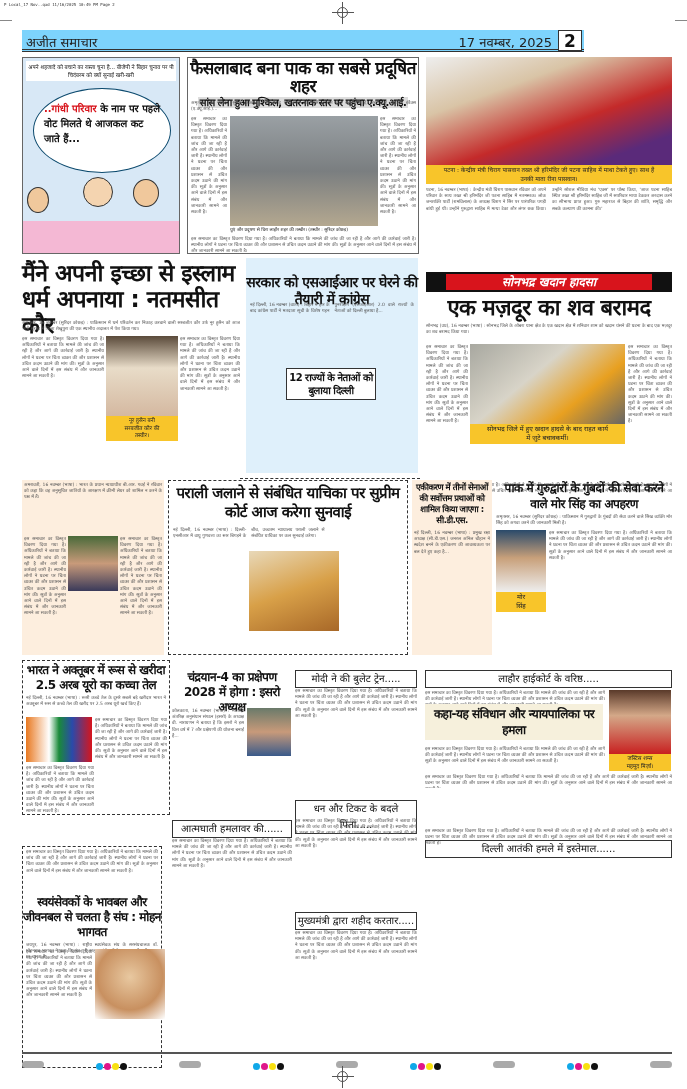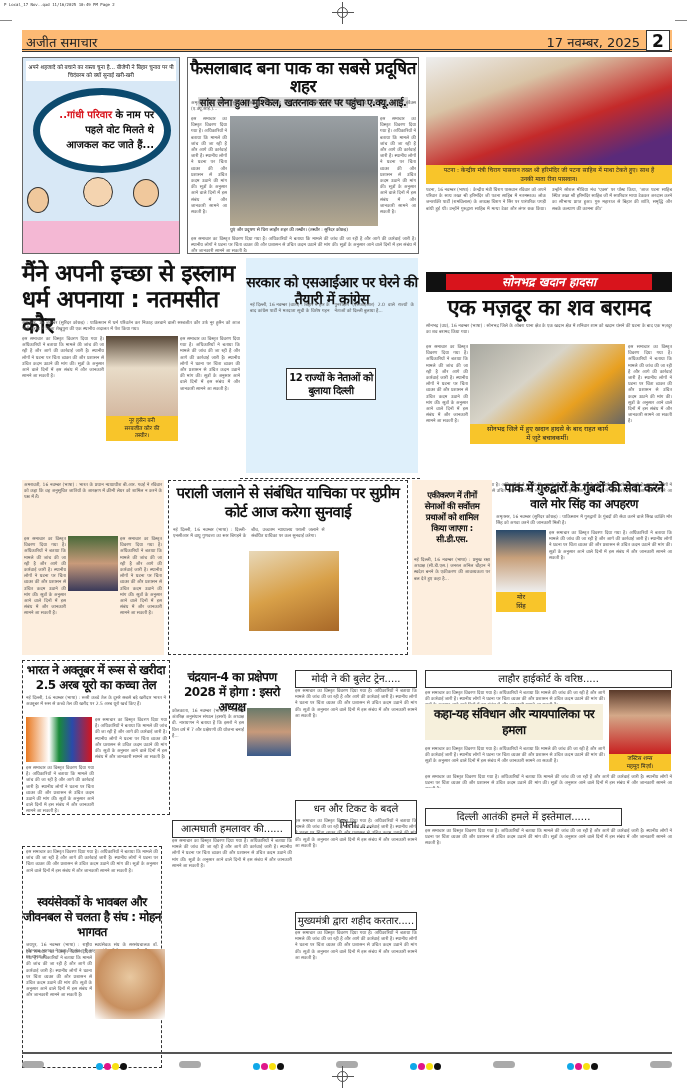--- a/index.html
+++ b/index.html
@@ -1,20 +1,20 @@
 <!DOCTYPE html>
 <html><head>
 <meta charset="utf-8">
 <style>
 *{box-sizing:border-box;margin:0;padding:0}
 body{width:687px;height:1089px;background:#fff;font-family:"DejaVu Sans",sans-serif;position:relative;overflow:hidden;color:#111}
 .abs{position:absolute}
 .slug{left:4px;top:2px;font-size:4px;color:#333;font-family:"DejaVu Sans Mono",monospace}
 .crop{background:#888}
-.mast{left:22px;top:30px;width:650px;height:22px;background:#fdba74;border-bottom:3px double #333}
+.mast{left:22px;top:30px;width:562px;height:22px;background:#7dd3fc;border-bottom:3px double #333}
 .mast .paper{position:absolute;left:4px;top:3px;font-size:13px;color:#222}
 .mast .date{position:absolute;right:32px;top:3px;font-size:13px;color:#222}
 .mast .pg{position:absolute;right:2px;top:0;width:24px;height:21px;border:1px solid #333;background:#fff;font-size:17px;font-weight:bold;text-align:center;line-height:20px}
 .box{border:1px solid #666}
 .dash{border:1px dashed #333}
 .txt{font-size:4.5px;line-height:6.2px;color:#555;text-align:justify;overflow:hidden}
 .hl{font-family:"DejaVu Sans",sans-serif;font-weight:bold;color:#111;text-align:center;line-height:1.05;letter-spacing:-0.5px}
 .photo{background:linear-gradient(135deg,#8a7a6a,#c9b9a8 40%,#6a5a4a)}
 .cap{background:#f8c52a;color:#222;font-size:6.5px;text-align:center;line-height:9px;padding:1px 16px}
 .sub{border:1px solid #333;text-align:center;font-size:10px;line-height:16px;color:#111;background:#fff}
@@ -34,21 +34,21 @@
   </div>
 
 <div class="abs mast">
   <span class="paper">अजीत समाचार</span>
   <span class="date">17 नवम्बर, 2025</span>
   <span class="pg">2</span>
 </div>
 
 <div class="abs box" style="left:22px;top:57px;width:158px;height:197px;background:#d8e8f6">
   <div style="margin:3px;background:#fff;font-size:5.5px;line-height:8px;padding:2px;text-align:center">अपने शहजादे को बचाने का रास्ता चुना है... बीजेपी ने बिहार चुनाव पर पी चिदंबरम को क्यों सुनाई खरी-खरी</div>
-  <div style="position:absolute;left:10px;top:30px;width:138px;height:85px;background:#fff;border:7px solid #0c4a6e;border-radius:50%;padding:12px 10px;text-align:right;font-size:10px;line-height:15px;font-weight:bold">
+  <div style="position:absolute;left:10px;top:30px;width:138px;height:85px;background:#fff;border:1px solid #0c4a6e;border-radius:50%;padding:12px 10px;text-align:left;font-size:10px;line-height:15px;font-weight:bold">
     <span style="color:#d8141c">..गांधी परिवार</span>
     <span>के नाम पर पहले वोट मिलते थे आजकल कट जाते हैं...</span>
   </div>
   <div style="position:absolute;left:0;bottom:0;width:156px;height:80px;background:linear-gradient(180deg,#d8e8f6 0,#d8e8f6 60%,#f4b8d4 60%)">
     <div style="position:absolute;left:60px;top:4px;width:30px;height:30px;border-radius:50%;background:#f4d4b0;border:1px solid #333"></div>
     <div style="position:absolute;left:110px;top:6px;width:26px;height:28px;border-radius:50%;background:#f0c89c;border:1px solid #333"></div>
     <div style="position:absolute;left:4px;top:14px;width:22px;height:26px;border-radius:50%;background:#f0c89c;border:1px solid #333"></div>
   </div>
 </div>
 
@@ -106,21 +106,21 @@
   <div class="txt abs" style="left:98px;top:56px;width:42px;height:115px">इस समाचार का विस्तृत विवरण दिया गया है। अधिकारियों ने बताया कि मामले की जांच की जा रही है और आगे की कार्रवाई जारी है। स्थानीय लोगों ने घटना पर चिंता व्यक्त की और प्रशासन से उचित कदम उठाने की मांग की। सूत्रों के अनुसार आने वाले दिनों में इस संबंध में और जानकारी सामने आ सकती है।</div>
 </div>
 
 <div class="abs dash" style="left:168px;top:480px;width:240px;height:175px">
   <div class="hl" style="font-size:15px;line-height:19px;margin-top:3px">पराली जलाने से संबंधित याचिका पर सुप्रीम कोर्ट आज करेगा सुनवाई</div>
   <div class="txt abs" style="left:4px;top:46px;width:230px;height:124px;columns:3;column-gap:5px">नई दिल्ली, 16 नवम्बर (भाषा) : दिल्ली-एनसीआर में वायु गुणवत्ता का स्तर बिगड़ने के बीच, उच्चतम न्यायालय पराली जलाने से संबंधित याचिका पर कल सुनवाई करेगा।</div>
   <div class="abs photo" style="left:80px;top:70px;width:90px;height:80px;background:linear-gradient(160deg,#e8d8b8,#d8a048 50%,#a86828)"></div>
 </div>
 
 <div class="abs" style="left:412px;top:480px;width:80px;height:175px;background:#fdeede">
-  <div class="hl" style="font-size:8.5px;line-height:11px;padding:10px">एकीकरण में तीनों सेनाओं की सर्वोत्तम प्रथाओं को शामिल किया जाएगा : सी.डी.एस.</div>
+  <div class="hl" style="font-size:8.5px;line-height:11px;padding:2px">एकीकरण में तीनों सेनाओं की सर्वोत्तम प्रथाओं को शामिल किया जाएगा : सी.डी.एस.</div>
   <div class="txt" style="padding:2px;height:125px">नई दिल्ली, 16 नवम्बर (भाषा) : प्रमुख रक्षा अध्यक्ष (सी.डी.एस.) जनरल अनिल चौहान ने स्वदेश बनने के एकीकरण की आवश्यकता पर बल देते हुए कहा है...</div>
 </div>
 
 <div class="abs" style="left:496px;top:480px;width:176px;height:175px">
   <div class="hl" style="font-size:12px;line-height:16px">पाक में गुरुद्वारों के गुंबदों की सेवा करने वाले मोर सिंह का अपहरण</div>
   <div class="txt" style="margin-top:2px;height:12px">अमृतसर, 16 नवम्बर (सुरिंदर कोछड़) : पाकिस्तान में गुरुद्वारों के गुंबदों की सेवा करने वाले सिख व्यक्ति मोर सिंह को अगवा करने की जानकारी मिली है।</div>
   <div class="abs photo" style="left:0;top:50px;width:50px;height:62px;background:linear-gradient(180deg,#2a4a6a,#c8a07a 45%,#eee)"></div>
   <div class="abs cap" style="left:0;top:112px;width:50px">मोर सिंह</div>
   <div class="txt abs" style="left:53px;top:50px;width:123px;height:122px">इस समाचार का विस्तृत विवरण दिया गया है। अधिकारियों ने बताया कि मामले की जांच की जा रही है और आगे की कार्रवाई जारी है। स्थानीय लोगों ने घटना पर चिंता व्यक्त की और प्रशासन से उचित कदम उठाने की मांग की। सूत्रों के अनुसार आने वाले दिनों में इस संबंध में और जानकारी सामने आ सकती है।</div>
 </div>
@@ -147,21 +147,21 @@
   <div class="txt" style="width:180px;height:14px">इस समाचार का विस्तृत विवरण दिया गया है। अधिकारियों ने बताया कि मामले की जांच की जा रही है और आगे की कार्रवाई जारी है। स्थानीय लोगों ने घटना पर चिंता व्यक्त की और प्रशासन से उचित कदम उठाने की मांग की। सूत्रों के अनुसार आने वाले दिनों में इस संबंध में और जानकारी सामने आ सकती है।</div>
   <div class="hl" style="width:178px;background:#f6f0dc;font-size:12px;line-height:16px;padding:2px">कहा-यह संविधान और न्यायपालिका पर हमला</div>
   <div class="abs photo" style="left:184px;top:0;width:62px;height:64px;background:linear-gradient(180deg,#5a3a2a,#d4a888 40%,#c82020)"></div>
   <div class="abs cap" style="left:184px;top:64px;width:62px;font-size:5.5px;line-height:7.5px">जस्टिस शम्स महमूद मिर्ज़ा।</div>
   <div class="txt abs" style="left:0;top:56px;width:180px;height:26px">इस समाचार का विस्तृत विवरण दिया गया है। अधिकारियों ने बताया कि मामले की जांच की जा रही है और आगे की कार्रवाई जारी है। स्थानीय लोगों ने घटना पर चिंता व्यक्त की और प्रशासन से उचित कदम उठाने की मांग की। सूत्रों के अनुसार आने वाले दिनों में इस संबंध में और जानकारी सामने आ सकती है।</div>
   <div class="txt abs" style="left:0;top:84px;width:247px;height:14px">इस समाचार का विस्तृत विवरण दिया गया है। अधिकारियों ने बताया कि मामले की जांच की जा रही है और आगे की कार्रवाई जारी है। स्थानीय लोगों ने घटना पर चिंता व्यक्त की और प्रशासन से उचित कदम उठाने की मांग की। सूत्रों के अनुसार आने वाले दिनों में इस संबंध में और जानकारी सामने आ सकती है।</div>
 </div>
 
 <div class="abs sub" style="left:295px;top:800px;width:122px">धन और टिकट के बदले पिता.....</div>
 <div class="abs sub" style="left:172px;top:820px;width:120px">आत्मघाती हमलावर की......</div>
-<div class="abs sub" style="left:425px;top:808px;width:197px">दिल्ली आतंकी हमले में इस्तेमाल......</div>
+<div class="abs sub" style="left:425px;top:840px;width:247px">दिल्ली आतंकी हमले में इस्तेमाल......</div>
 
 <div class="txt abs" style="left:172px;top:838px;width:120px;height:200px">इस समाचार का विस्तृत विवरण दिया गया है। अधिकारियों ने बताया कि मामले की जांच की जा रही है और आगे की कार्रवाई जारी है। स्थानीय लोगों ने घटना पर चिंता व्यक्त की और प्रशासन से उचित कदम उठाने की मांग की। सूत्रों के अनुसार आने वाले दिनों में इस संबंध में और जानकारी सामने आ सकती है।</div>
 <div class="txt abs" style="left:295px;top:818px;width:122px;height:90px">इस समाचार का विस्तृत विवरण दिया गया है। अधिकारियों ने बताया कि मामले की जांच की जा रही है और आगे की कार्रवाई जारी है। स्थानीय लोगों ने घटना पर चिंता व्यक्त की और प्रशासन से उचित कदम उठाने की मांग की। सूत्रों के अनुसार आने वाले दिनों में इस संबंध में और जानकारी सामने आ सकती है।</div>
 <div class="abs sub" style="left:295px;top:912px;width:122px">मुख्यमंत्री द्वारा शहीद करतार.....</div>
 <div class="txt abs" style="left:295px;top:930px;width:122px;height:105px">इस समाचार का विस्तृत विवरण दिया गया है। अधिकारियों ने बताया कि मामले की जांच की जा रही है और आगे की कार्रवाई जारी है। स्थानीय लोगों ने घटना पर चिंता व्यक्त की और प्रशासन से उचित कदम उठाने की मांग की। सूत्रों के अनुसार आने वाले दिनों में इस संबंध में और जानकारी सामने आ सकती है।</div>
 <div class="txt abs" style="left:425px;top:828px;width:247px;height:208px;columns:1">इस समाचार का विस्तृत विवरण दिया गया है। अधिकारियों ने बताया कि मामले की जांच की जा रही है और आगे की कार्रवाई जारी है। स्थानीय लोगों ने घटना पर चिंता व्यक्त की और प्रशासन से उचित कदम उठाने की मांग की। सूत्रों के अनुसार आने वाले दिनों में इस संबंध में और जानकारी सामने आ सकती है।</div>
 
 <div class="abs dash" style="left:22px;top:846px;width:140px;height:222px">
   <div class="txt" style="padding:2px 3px;height:48px">इस समाचार का विस्तृत विवरण दिया गया है। अधिकारियों ने बताया कि मामले की जांच की जा रही है और आगे की कार्रवाई जारी है। स्थानीय लोगों ने घटना पर चिंता व्यक्त की और प्रशासन से उचित कदम उठाने की मांग की। सूत्रों के अनुसार आने वाले दिनों में इस संबंध में और जानकारी सामने आ सकती है।</div>
   <div class="hl" style="font-size:12px;line-height:15px">स्वयंसेवकों के भावबल और जीवनबल से चलता है संघ : मोहन भागवत</div>

